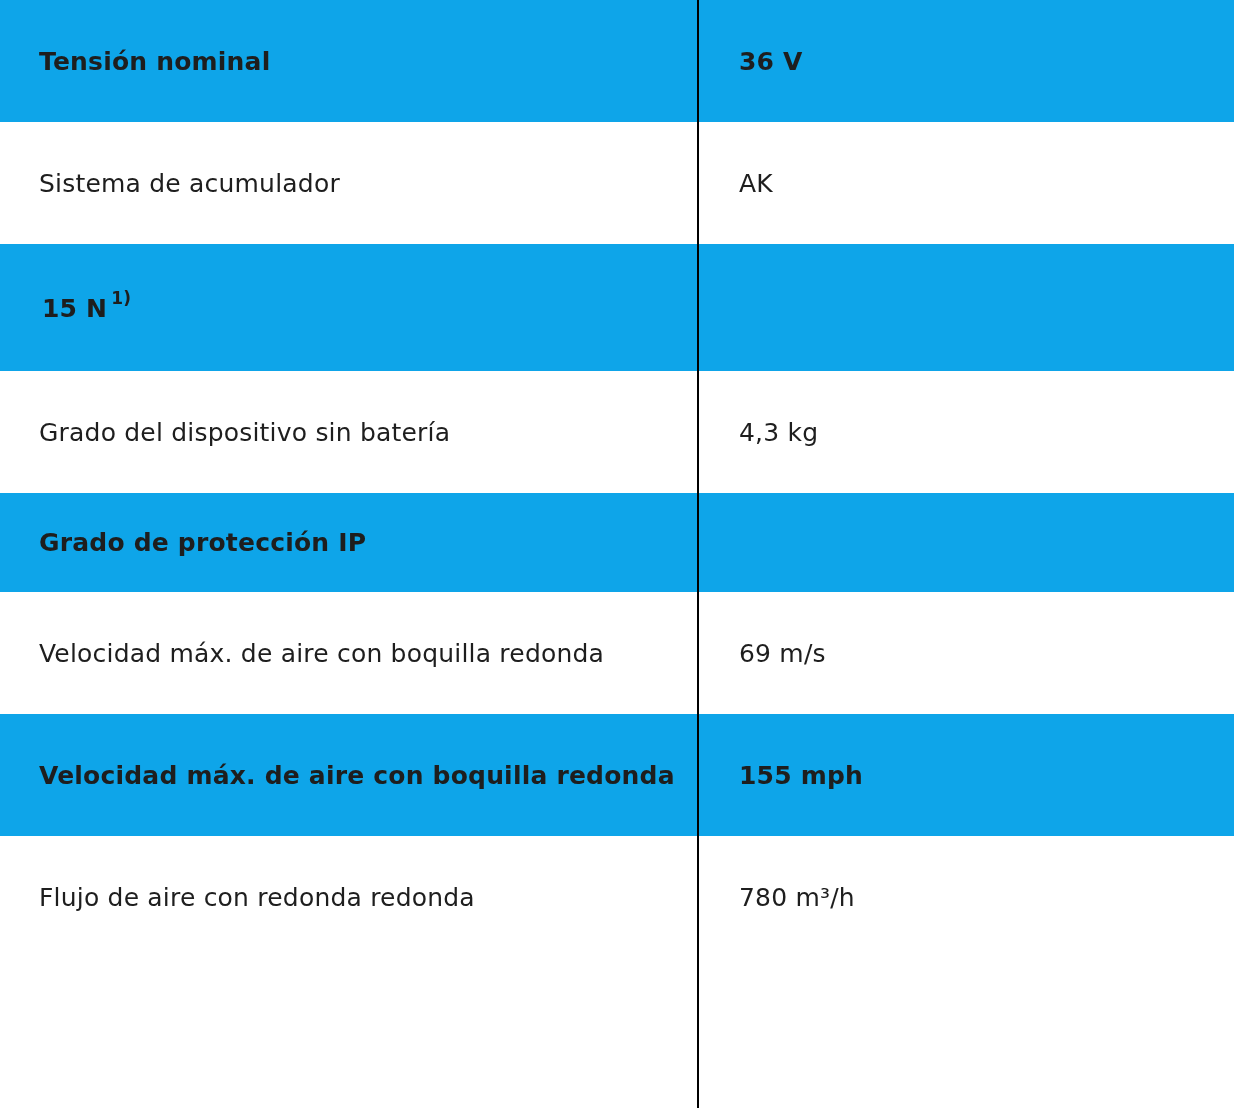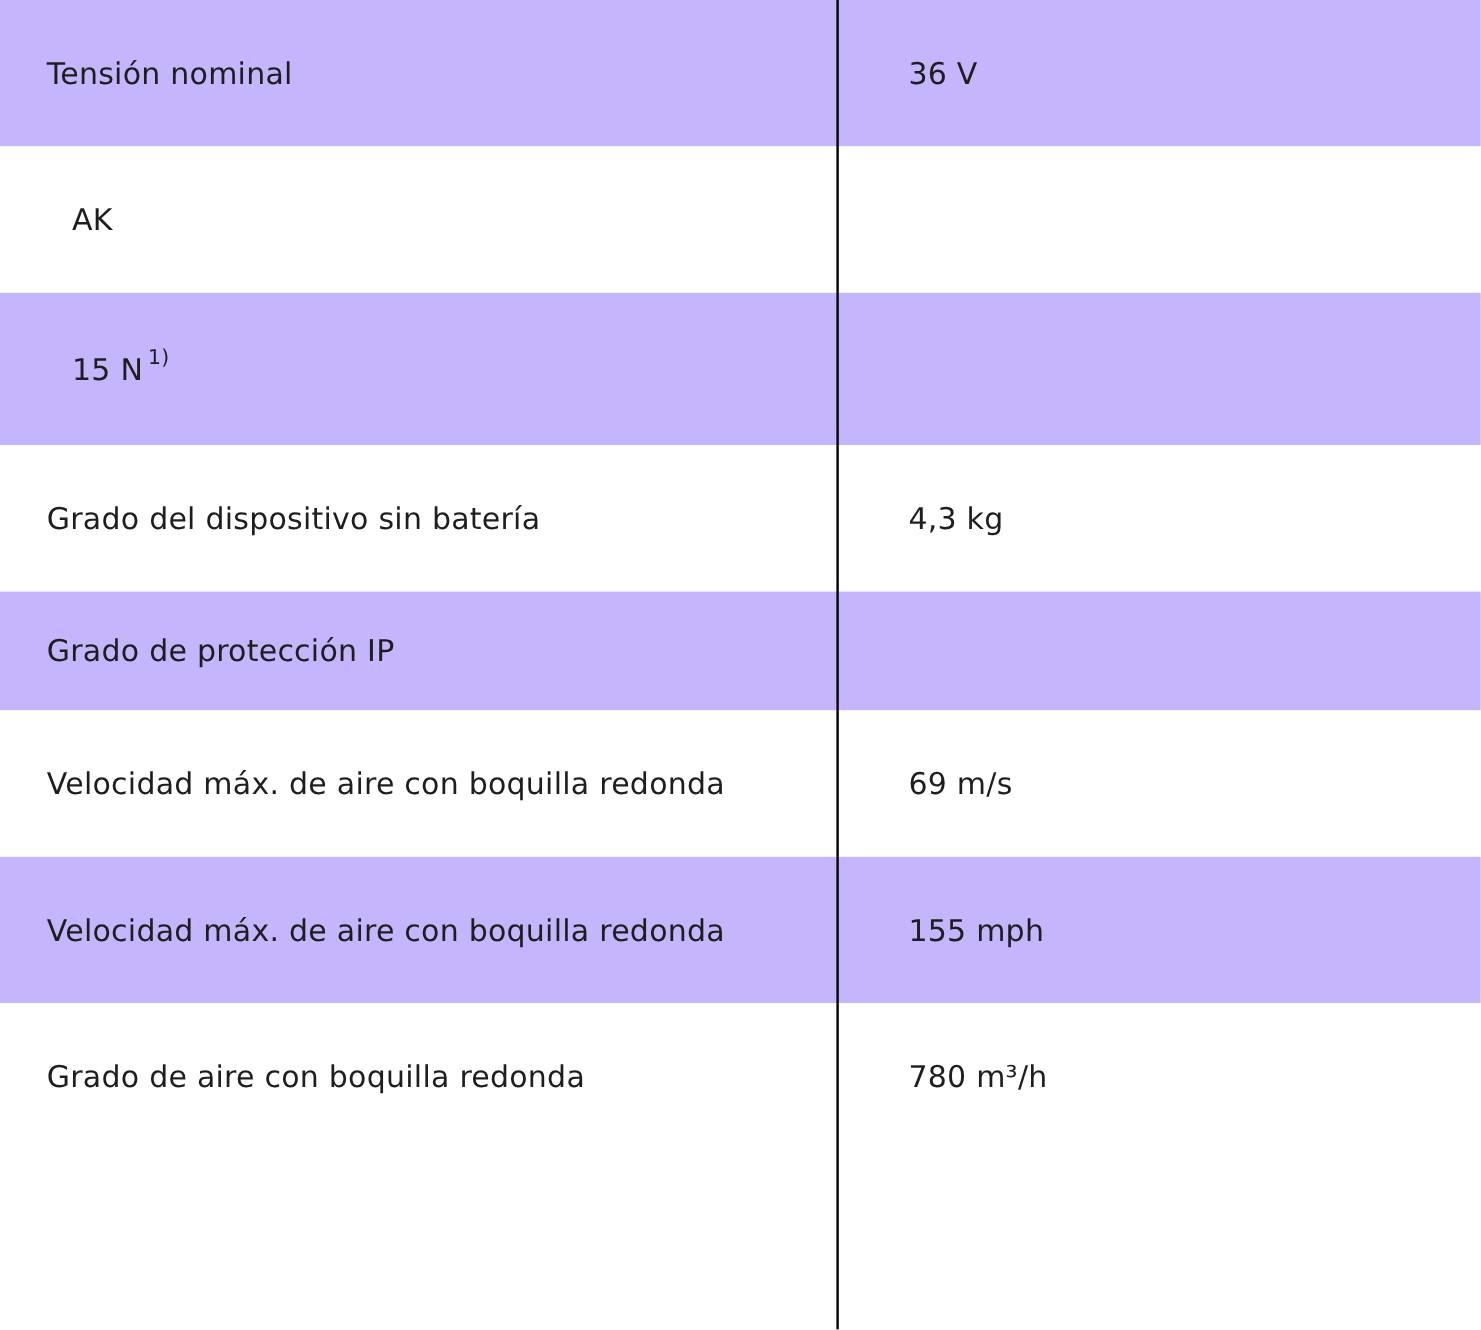--- a/index.html
+++ b/index.html
@@ -1,35 +1,36 @@
 <!DOCTYPE html>
 <html><head>
   <meta charset="utf-8">
   <style>
     html, body { margin: 0; padding: 0; background: #ffffff; }
     body { width: 1234px; height: 1108px; overflow: hidden; position: relative;
            font-family: "DejaVu Sans", "Liberation Sans", sans-serif; color: #1e1e1e; }
     .table { position: absolute; left: 0; top: 0; width: 1234px; }
     .row { display: flex; align-items: center; width: 1234px; }
-    .row.shaded { background: #c4b5fd; }
+    .row.shaded { background: #0ea5e9; font-weight: bold; }
     .row.plain { background: #ffffff; }
     .cell-label { width: 697px; box-sizing: border-box; padding-left: 39px; font-size: 25px; letter-spacing: 0.2px; }
-    .cell-value { flex: 1; box-sizing: border-box; padding-left: 60px; font-size: 25px; letter-spacing: 0.2px; }
+    .cell-value { flex: 1; box-sizing: border-box; padding-left: 42px; font-size: 25px; letter-spacing: 0.2px; }
     .divider { position: absolute; left: 697px; top: 0; width: 2px; height: 1108px; background: #000000; }
     sup { font-size: 17px; position: relative; top: -4px; margin-left: 4px; }
   </style>
 </head>
 <body>
 
 <div class="table">
   <div class="row shaded" style="height:122px">
     <div class="cell-label">Tensión nominal</div>
     <div class="cell-value"><span>36 V</span></div>
   </div>
   <div class="row plain" style="height:122px">
+    <div class="cell-label">Sistema de acumulador</div>
     <div class="cell-value"><span>AK</span></div>
   </div>
   <div class="row shaded" style="height:127px">
     <div class="cell-value"><span>15 N</span><sup>1)</sup></div>
   </div>
   <div class="row plain" style="height:122px">
     <div class="cell-label">Grado del dispositivo sin batería</div>
     <div class="cell-value"><span>4,3 kg</span></div>
   </div>
   <div class="row shaded" style="height:99px">
@@ -37,17 +38,17 @@
   </div>
   <div class="row plain" style="height:122px">
     <div class="cell-label">Velocidad máx. de aire con boquilla redonda</div>
     <div class="cell-value"><span>69 m/s</span></div>
   </div>
   <div class="row shaded" style="height:122px">
     <div class="cell-label">Velocidad máx. de aire con boquilla redonda</div>
     <div class="cell-value"><span>155 mph</span></div>
   </div>
   <div class="row plain" style="height:122px">
-    <div class="cell-label">Grado de aire con boquilla redonda</div>
+    <div class="cell-label">Flujo de aire con redonda redonda</div>
     <div class="cell-value"><span>780 m³/h</span></div>
   </div>
 </div>
 <div class="divider"></div>
 
 </body></html>

